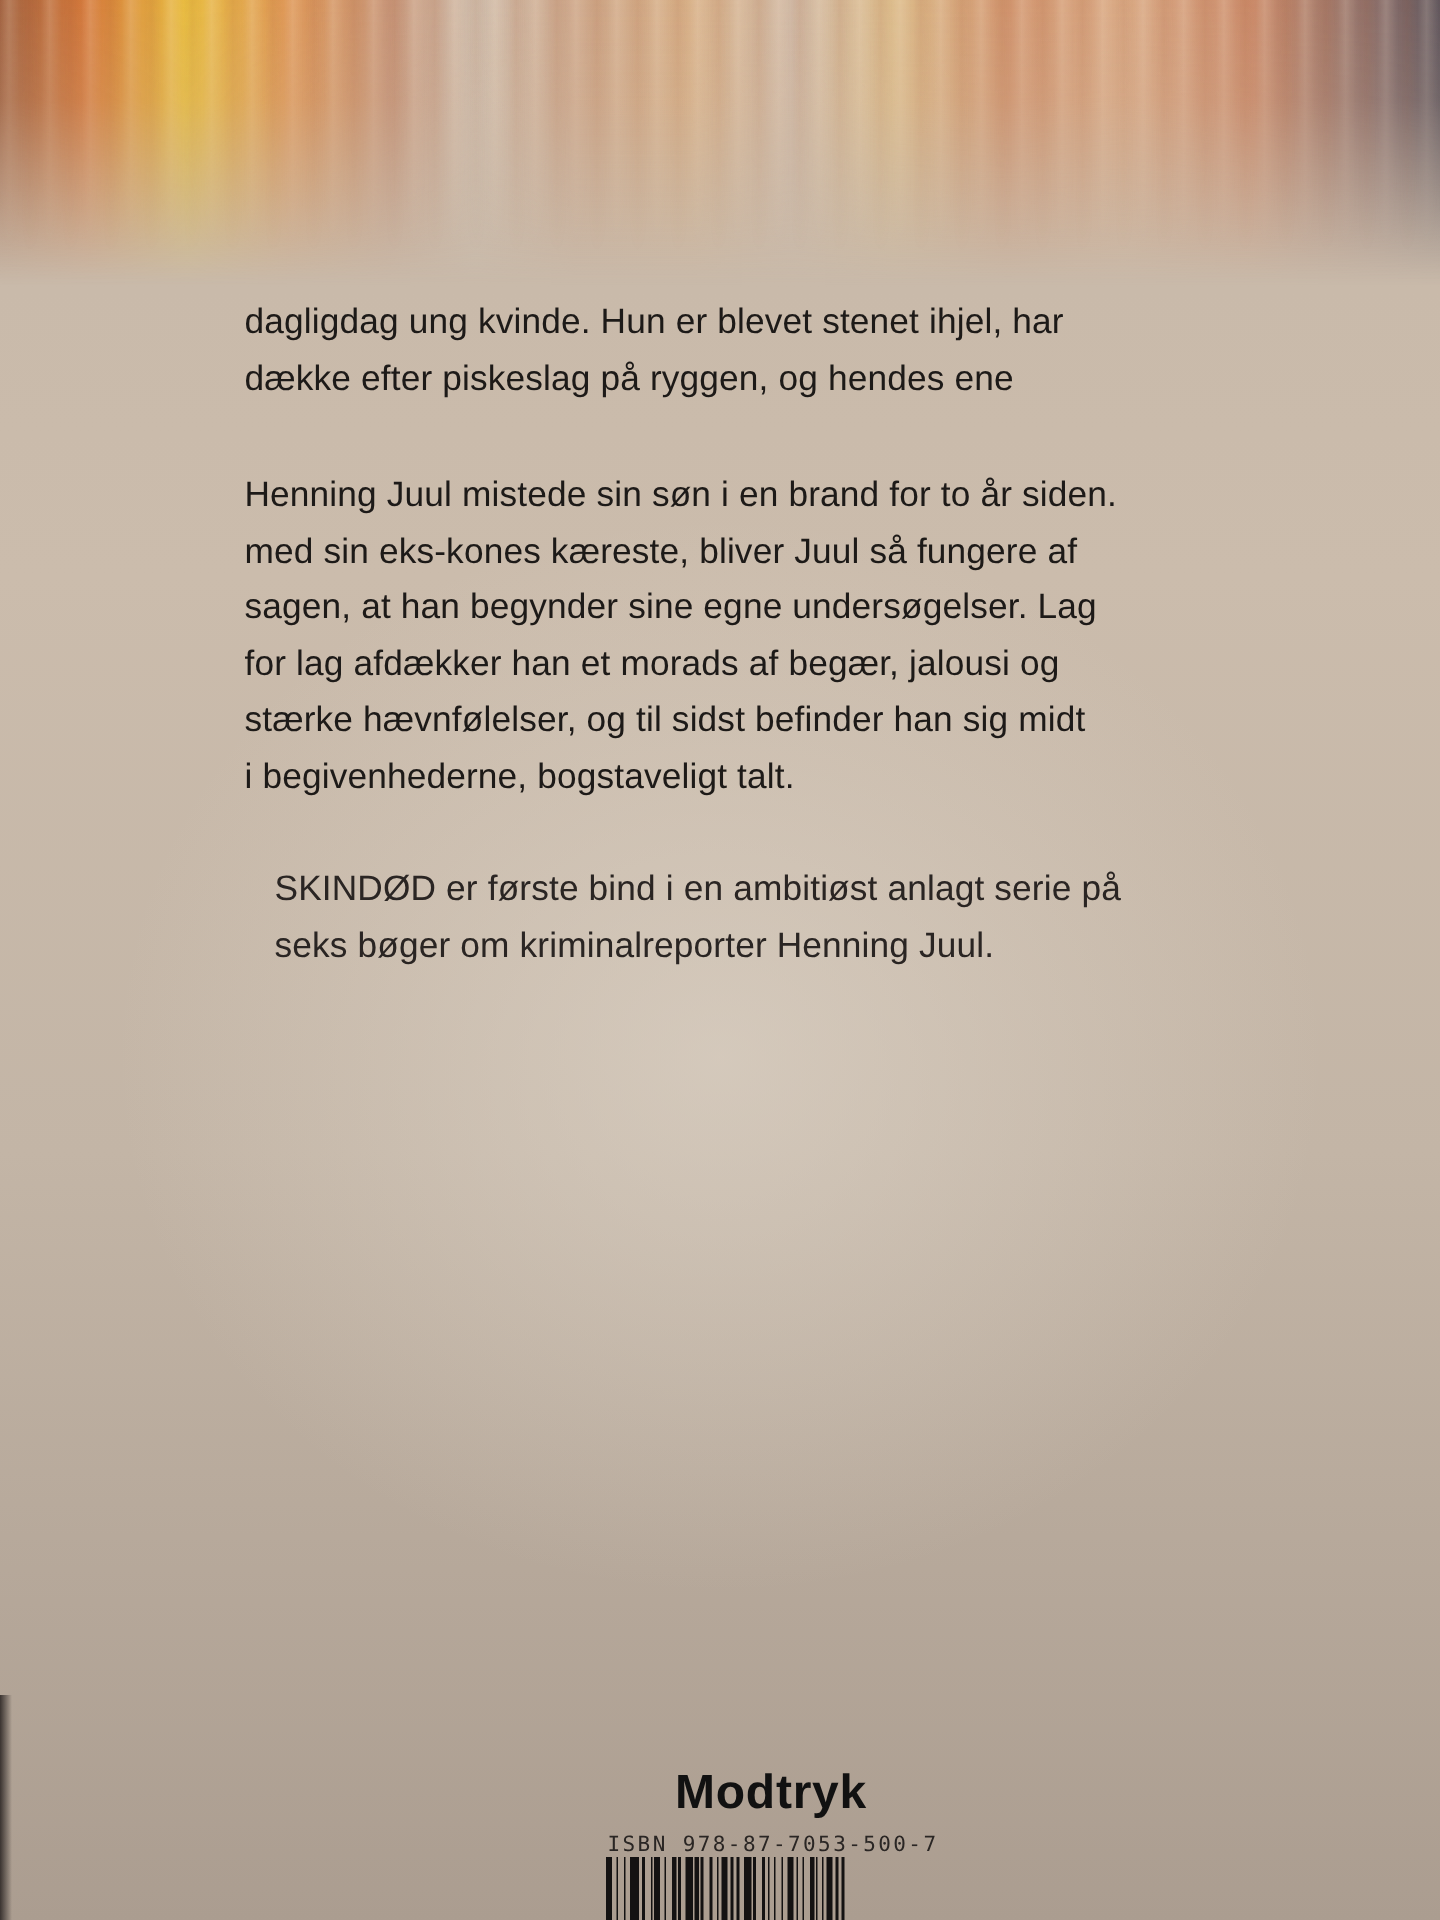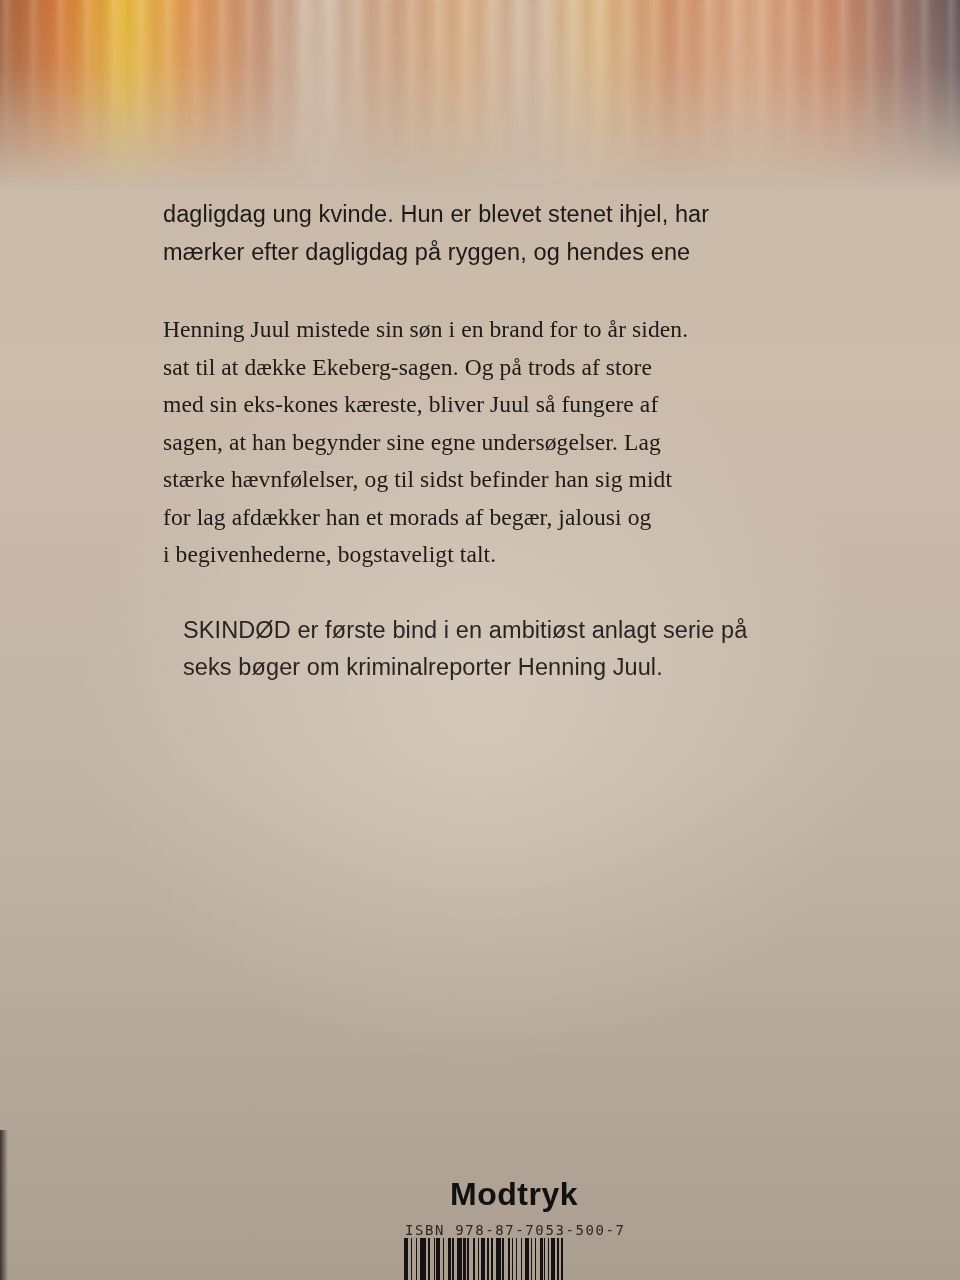--- a/index.html
+++ b/index.html
@@ -76,21 +76,21 @@
       letter-spacing: 0.1px;
     }
     .blurb p {
       margin: 0;
     }
     .blurb .line {
       display: block;
       white-space: nowrap;
     }
     .p1 { }
-    .p2 { margin-top: 40px !important; font-family: Liberation Serif, serif; }
+    .p2 { margin-top: 40px !important; }
     .p3 { margin-top: 38px !important; padding-left: 20px; }
     .p3 .line { color: #2a2523; }
 
     .publisher {
       position: absolute;
       left: 0; width: 1028px;
       top: 1176px;
       text-align: center;
       font-family: "Liberation Sans", sans-serif;
       font-weight: bold;
@@ -126,29 +126,28 @@
 <body>
 
 <div class="cover">
   <div class="art-top"></div>
   <div class="art-streaks"></div>
   <div class="left-edge"></div>
 
   <div class="blurb">
     <p class="p1">
       <span class="line">dagligdag ung kvinde. Hun er blevet stenet ihjel, har</span>
-      <span class="line">mærker efter dagligdag på ryggen, og hendes ene</span>
+      <span class="line">dække efter piskeslag på ryggen, og hendes ene</span>
     </p>
     <p class="p2">
       <span class="line">Henning Juul mistede sin søn i en brand for to år siden.</span>
-      <span class="line">sat til at dække Ekeberg-sagen. Og på trods af store</span>
       <span class="line">med sin eks-kones kæreste, bliver Juul så fungere af</span>
       <span class="line">sagen, at han begynder sine egne undersøgelser. Lag</span>
+      <span class="line">for lag afdækker han et morads af begær, jalousi og</span>
       <span class="line">stærke hævnfølelser, og til sidst befinder han sig midt</span>
-      <span class="line">for lag afdækker han et morads af begær, jalousi og</span>
       <span class="line">i begivenhederne, bogstaveligt talt.</span>
     </p>
     <p class="p3">
       <span class="line">SKINDØD er første bind i en ambitiøst anlagt serie på</span>
       <span class="line">seks bøger om kriminalreporter Henning Juul.</span>
     </p>
   </div>
 
   <div class="publisher">Modtryk</div>
   <div class="isbn">ISBN 978-87-7053-500-7</div>

